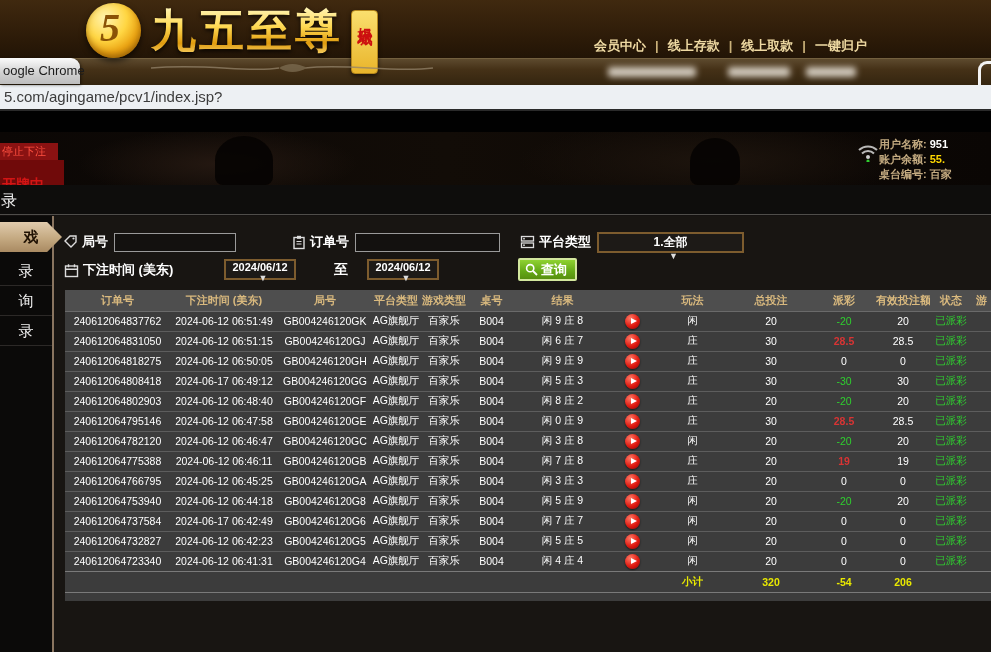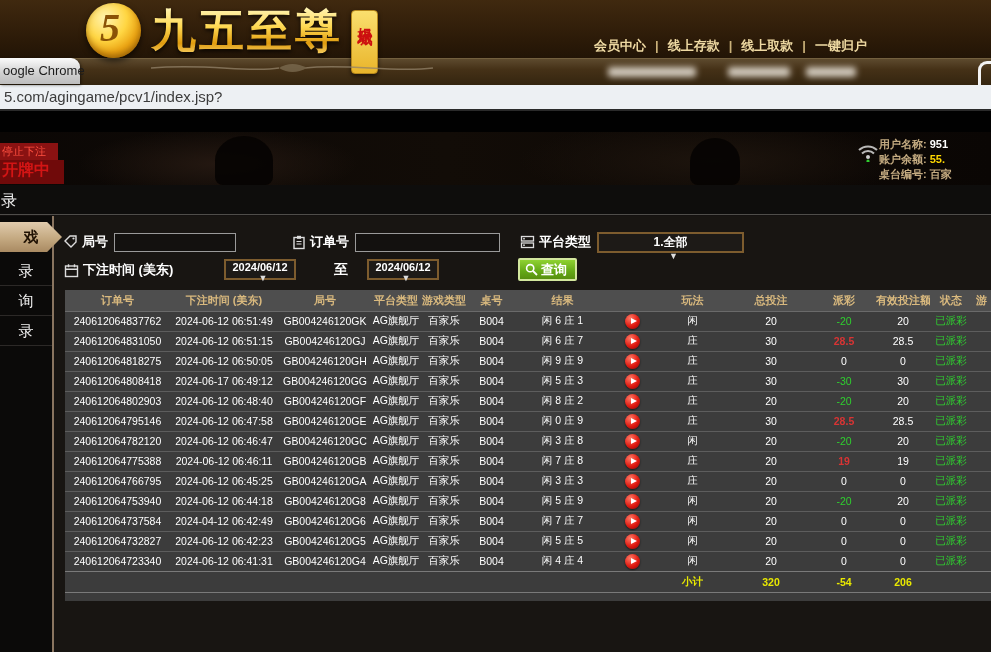--- a/index.html
+++ b/index.html
@@ -49,21 +49,21 @@
 
   
   .video { position:absolute; top:132px; left:0; right:0; height:53px;
     background:radial-gradient(ellipse 200px 50px at 22% 60%,#241811 0%,transparent 70%),
                radial-gradient(ellipse 260px 55px at 72% 55%,#1d140d 0%,transparent 75%),
                linear-gradient(90deg,#0b0705,#120c07 45%,#0a0604); }
   .fig { position:absolute; background:#050302; border-radius:50% 50% 8px 8px; opacity:.9; }
   .status-small { position:absolute; left:0; top:11px; width:58px; background:#8a1212; color:#ff5040;
     font-size:11px; padding:1px 0 2px 2px; }
   .status-big { position:absolute; left:0; top:28px; width:64px; background:#700a0a; color:#d31515;
-    font-size:16px; font-weight:bold; padding:0 0 3px 2px; }
+    font-size:14px; font-weight:bold; padding:16px 0 3px 2px; }
   .video-info { position:absolute; right:0; top:5px; width:112px; font-size:11px; line-height:15px; white-space:nowrap; }
   .video-info .lbl { color:#c3aa80; font-weight:bold; }
   .video-info .v-user { color:#fff; font-weight:bold; }
   .video-info .v-bal { color:#ffd800; font-weight:bold; }
   .video-info .v-table { color:#c3aa80; font-weight:bold; }
   .wifi { position:absolute; right:112px; top:10px; }
 
   
   .title-strip { position:absolute; top:185px; left:0; right:0; height:30px; background:#0e0d0c;
     border-bottom:1px solid #4f4d4a; }
@@ -275,21 +275,21 @@
               </tr>
             </thead>
           <tbody id="tbody">
               <tr>
                 <td>240612064837762</td>
                 <td>2024-06-12 06:51:49</td>
                 <td>GB004246120GK</td>
                 <td>AG旗舰厅</td>
                 <td>百家乐</td>
                 <td>B004</td>
-                <td>闲 6 庄 1</td>
+                <td>闲 9 庄 8</td>
                 <td><span class="play"></span></td>
                 <td>闲</td>
                 <td>20</td>
                 <td class="num-loss">-20</td>
                 <td>20</td>
                 <td class="status-paid">已派彩</td>
                 <td></td>
               </tr>
               <tr>
                 <td>240612064831050</td>
@@ -430,21 +430,21 @@
                 <td><span class="play"></span></td>
                 <td>闲</td>
                 <td>20</td>
                 <td class="num-loss">-20</td>
                 <td>20</td>
                 <td class="status-paid">已派彩</td>
                 <td></td>
               </tr>
               <tr>
                 <td>240612064737584</td>
-                <td>2024-04-12 06:42:49</td>
+                <td>2024-06-17 06:42:49</td>
                 <td>GB004246120G6</td>
                 <td>AG旗舰厅</td>
                 <td>百家乐</td>
                 <td>B004</td>
                 <td>闲 7 庄 7</td>
                 <td><span class="play"></span></td>
                 <td>闲</td>
                 <td>20</td>
                 <td class="num-zero">0</td>
                 <td>0</td>

